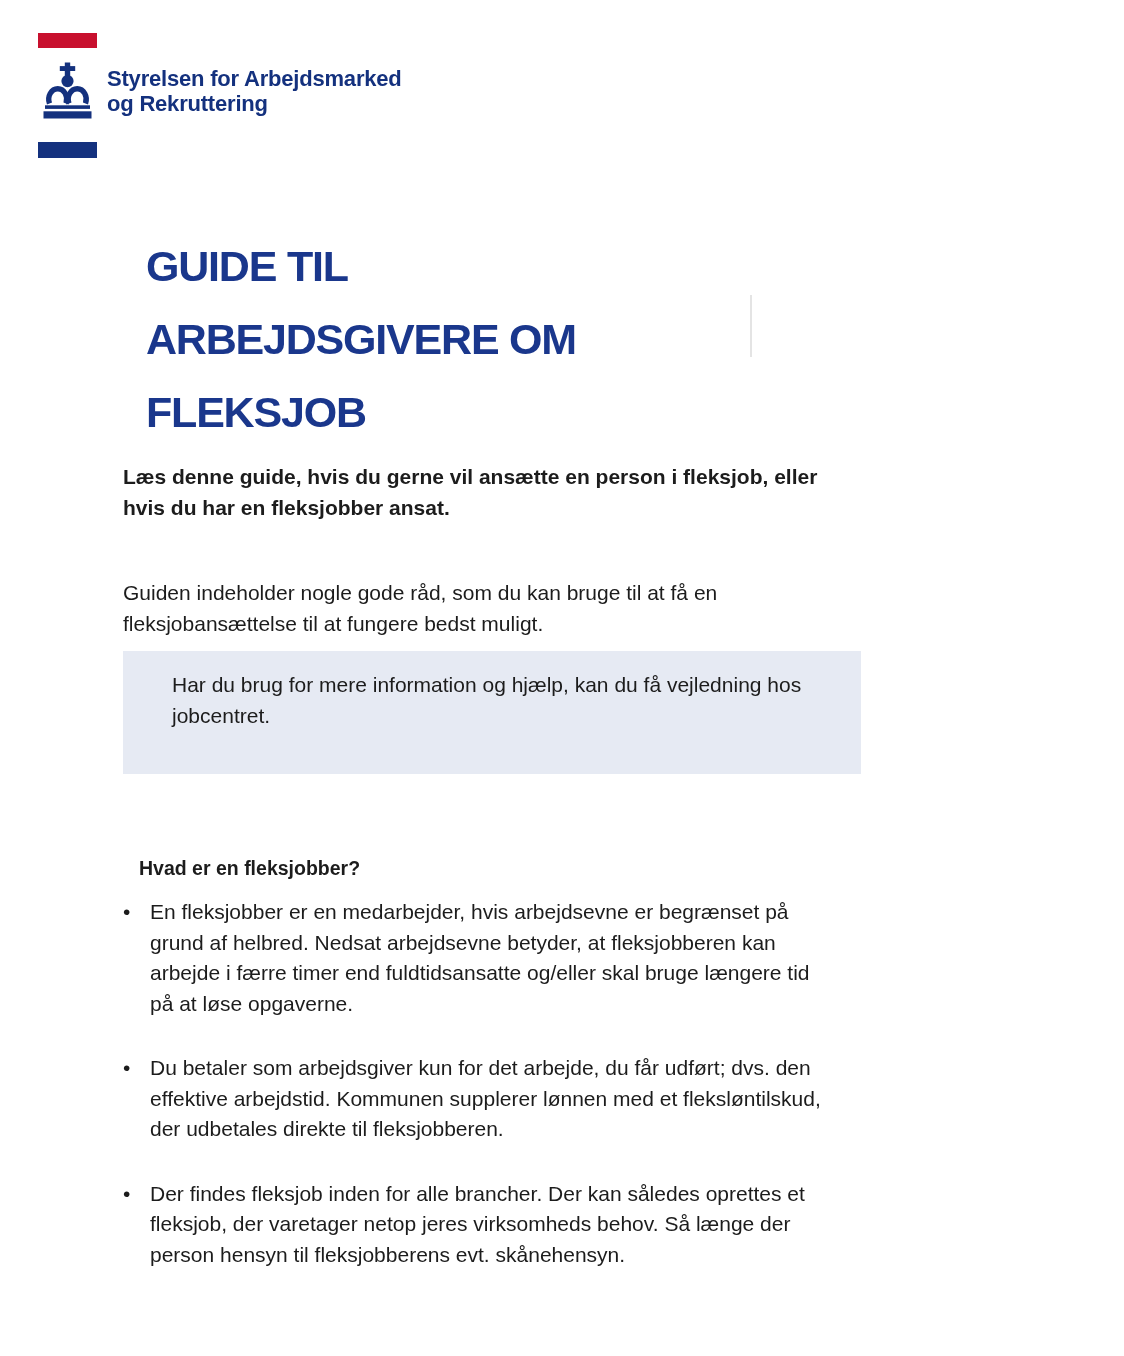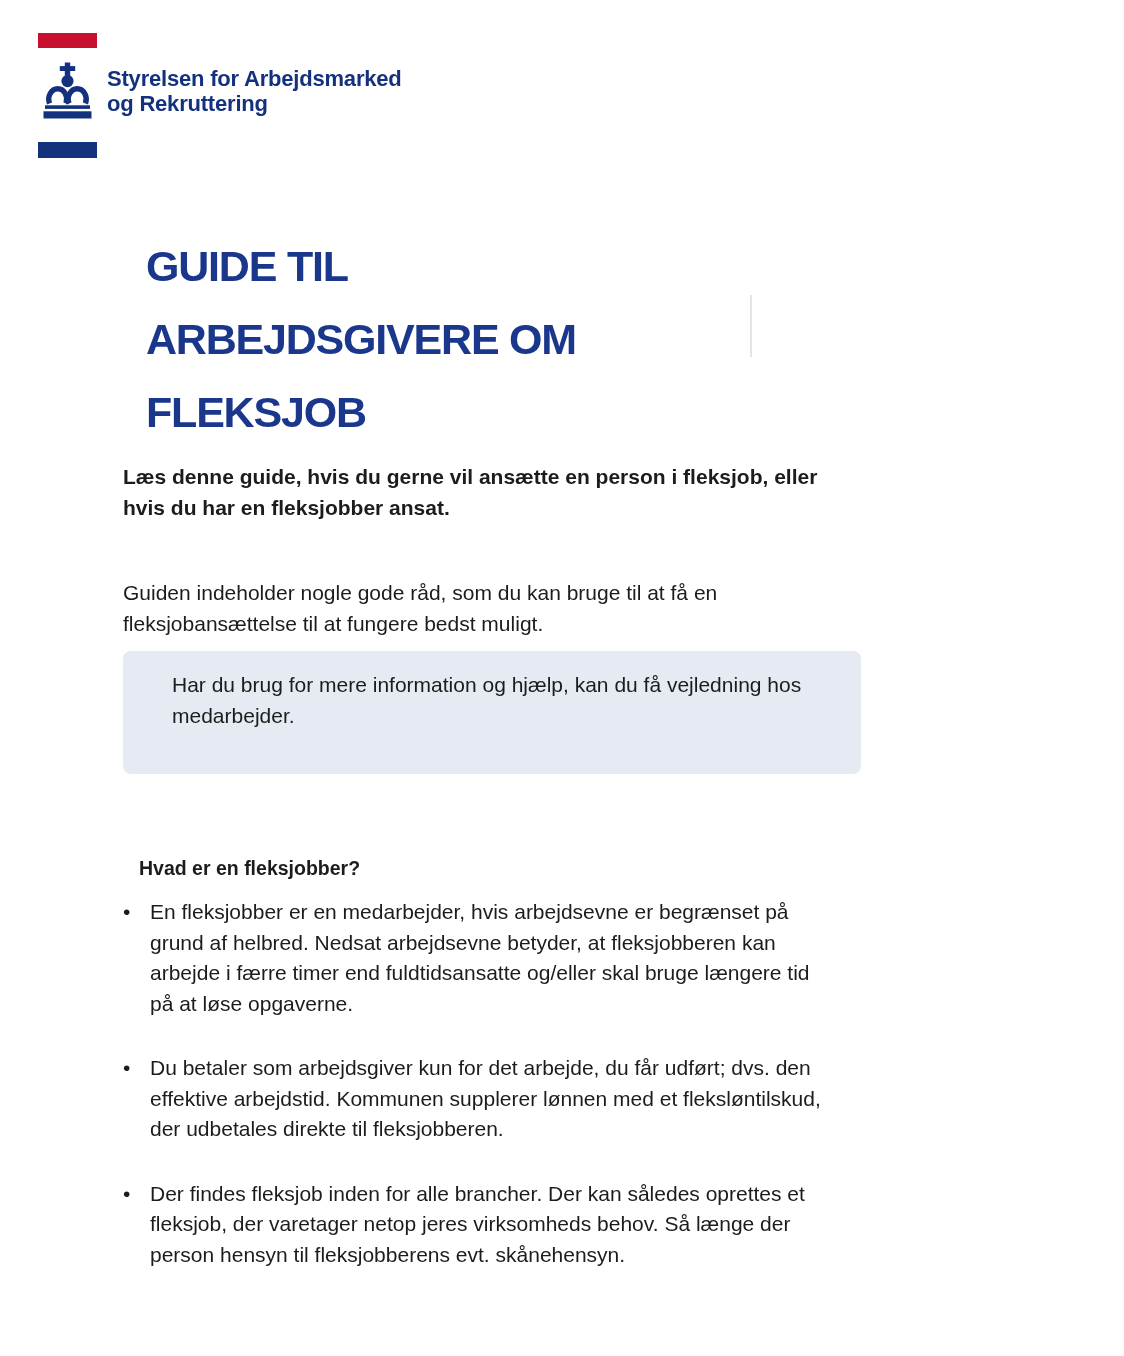--- a/index.html
+++ b/index.html
@@ -93,23 +93,23 @@
   <div class="lead bodytext">
     <div class="tl">Læs denne guide, hvis du gerne vil ansætte en person i fleksjob, eller</div>
     <div class="tl">hvis du har en fleksjobber ansat.</div>
   </div>
 
   <div class="intro bodytext">
     <div class="tl">Guiden indeholder nogle gode råd, som du kan bruge til at få en</div>
     <div class="tl">fleksjobansættelse til at fungere bedst muligt.</div>
   </div>
 
-  <div class="info-box bodytext" style="background-color: rgb(230, 234, 243); border-radius: 8px;">
+  <div class="info-box bodytext" style="background-color: rgb(230, 234, 243);">
     <div class="tl">Har du brug for mere information og hjælp, kan du få vejledning hos</div>
-    <div class="tl">medarbejder.</div>
+    <div class="tl">jobcentret.</div>
   </div>
 
   <h2 class="heading">Hvad er en fleksjobber?</h2>
 
   <ul class="bullets bodytext">
     <li class="bullet">
       <div class="marker">•</div>
       <div class="bullet-text">
         <div class="tl">En fleksjobber er en medarbejder, hvis arbejdsevne er begrænset på</div>
         <div class="tl">grund af helbred. Nedsat arbejdsevne betyder, at fleksjobberen kan</div>

